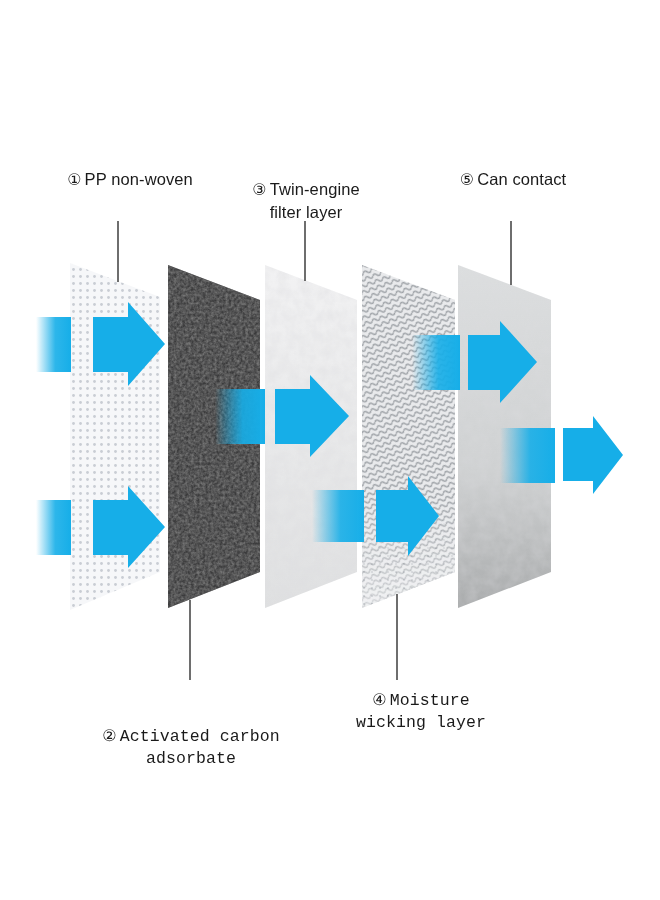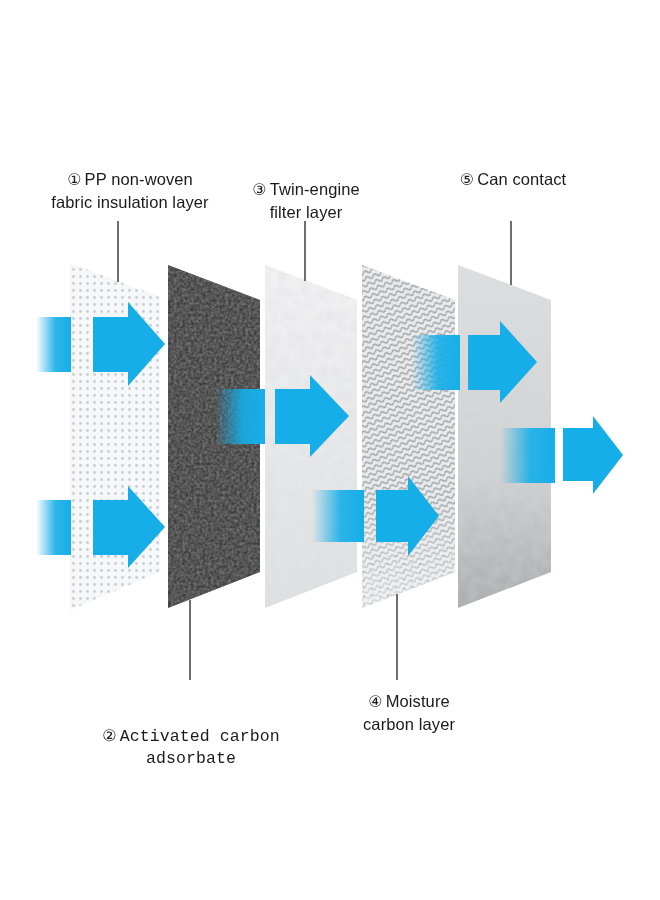--- a/index.html
+++ b/index.html
@@ -122,34 +122,33 @@
     <line x1="118" y1="221" x2="118" y2="282" stroke="#4a4a4a" stroke-width="1.6"></line>
     <line x1="305" y1="221" x2="305" y2="281" stroke="#4a4a4a" stroke-width="1.6"></line>
     <line x1="511" y1="221" x2="511" y2="285" stroke="#4a4a4a" stroke-width="1.6"></line>
     <line x1="190" y1="600" x2="190" y2="680" stroke="#4a4a4a" stroke-width="1.6"></line>
     <line x1="397" y1="594" x2="397" y2="680" stroke="#4a4a4a" stroke-width="1.6"></line>
   </svg>
 
   
   <div class="label" style="left:30px; top:168px; width:200px;">
     <div><span class="num">①</span><span>PP non-woven</span></div>
-    <div>fabric insulation layer</div>
   </div>
 
   <div class="label" style="left:226px; top:168px; width:160px;margin-top:10px;">
     <div><span class="num">③</span><span>Twin-engine</span></div>
     <div>filter layer</div>
   </div>
 
   <div class="label" style="left:428px; top:168px; width:170px;">
     <div><span class="num">⑤</span><span>Can contact</span></div>
   </div>
 
   <div class="label" style="left:96px; top:726px; width:190px;font-family:Liberation Mono, monospace;">
     <div><span class="num">②</span><span>Activated carbon</span></div>
     <div>adsorbate</div>
   </div>
 
-  <div class="label" style="left:344px; top:690px; width:130px;">
+  <div class="label" style="left:356px; top:690px; width:130px;font-family:Liberation Mono, monospace;">
     <div><span class="num">④</span><span>Moisture</span></div>
-    <div>carbon layer</div>
+    <div>wicking layer</div>
   </div>
 </div>
 
 </body></html>

